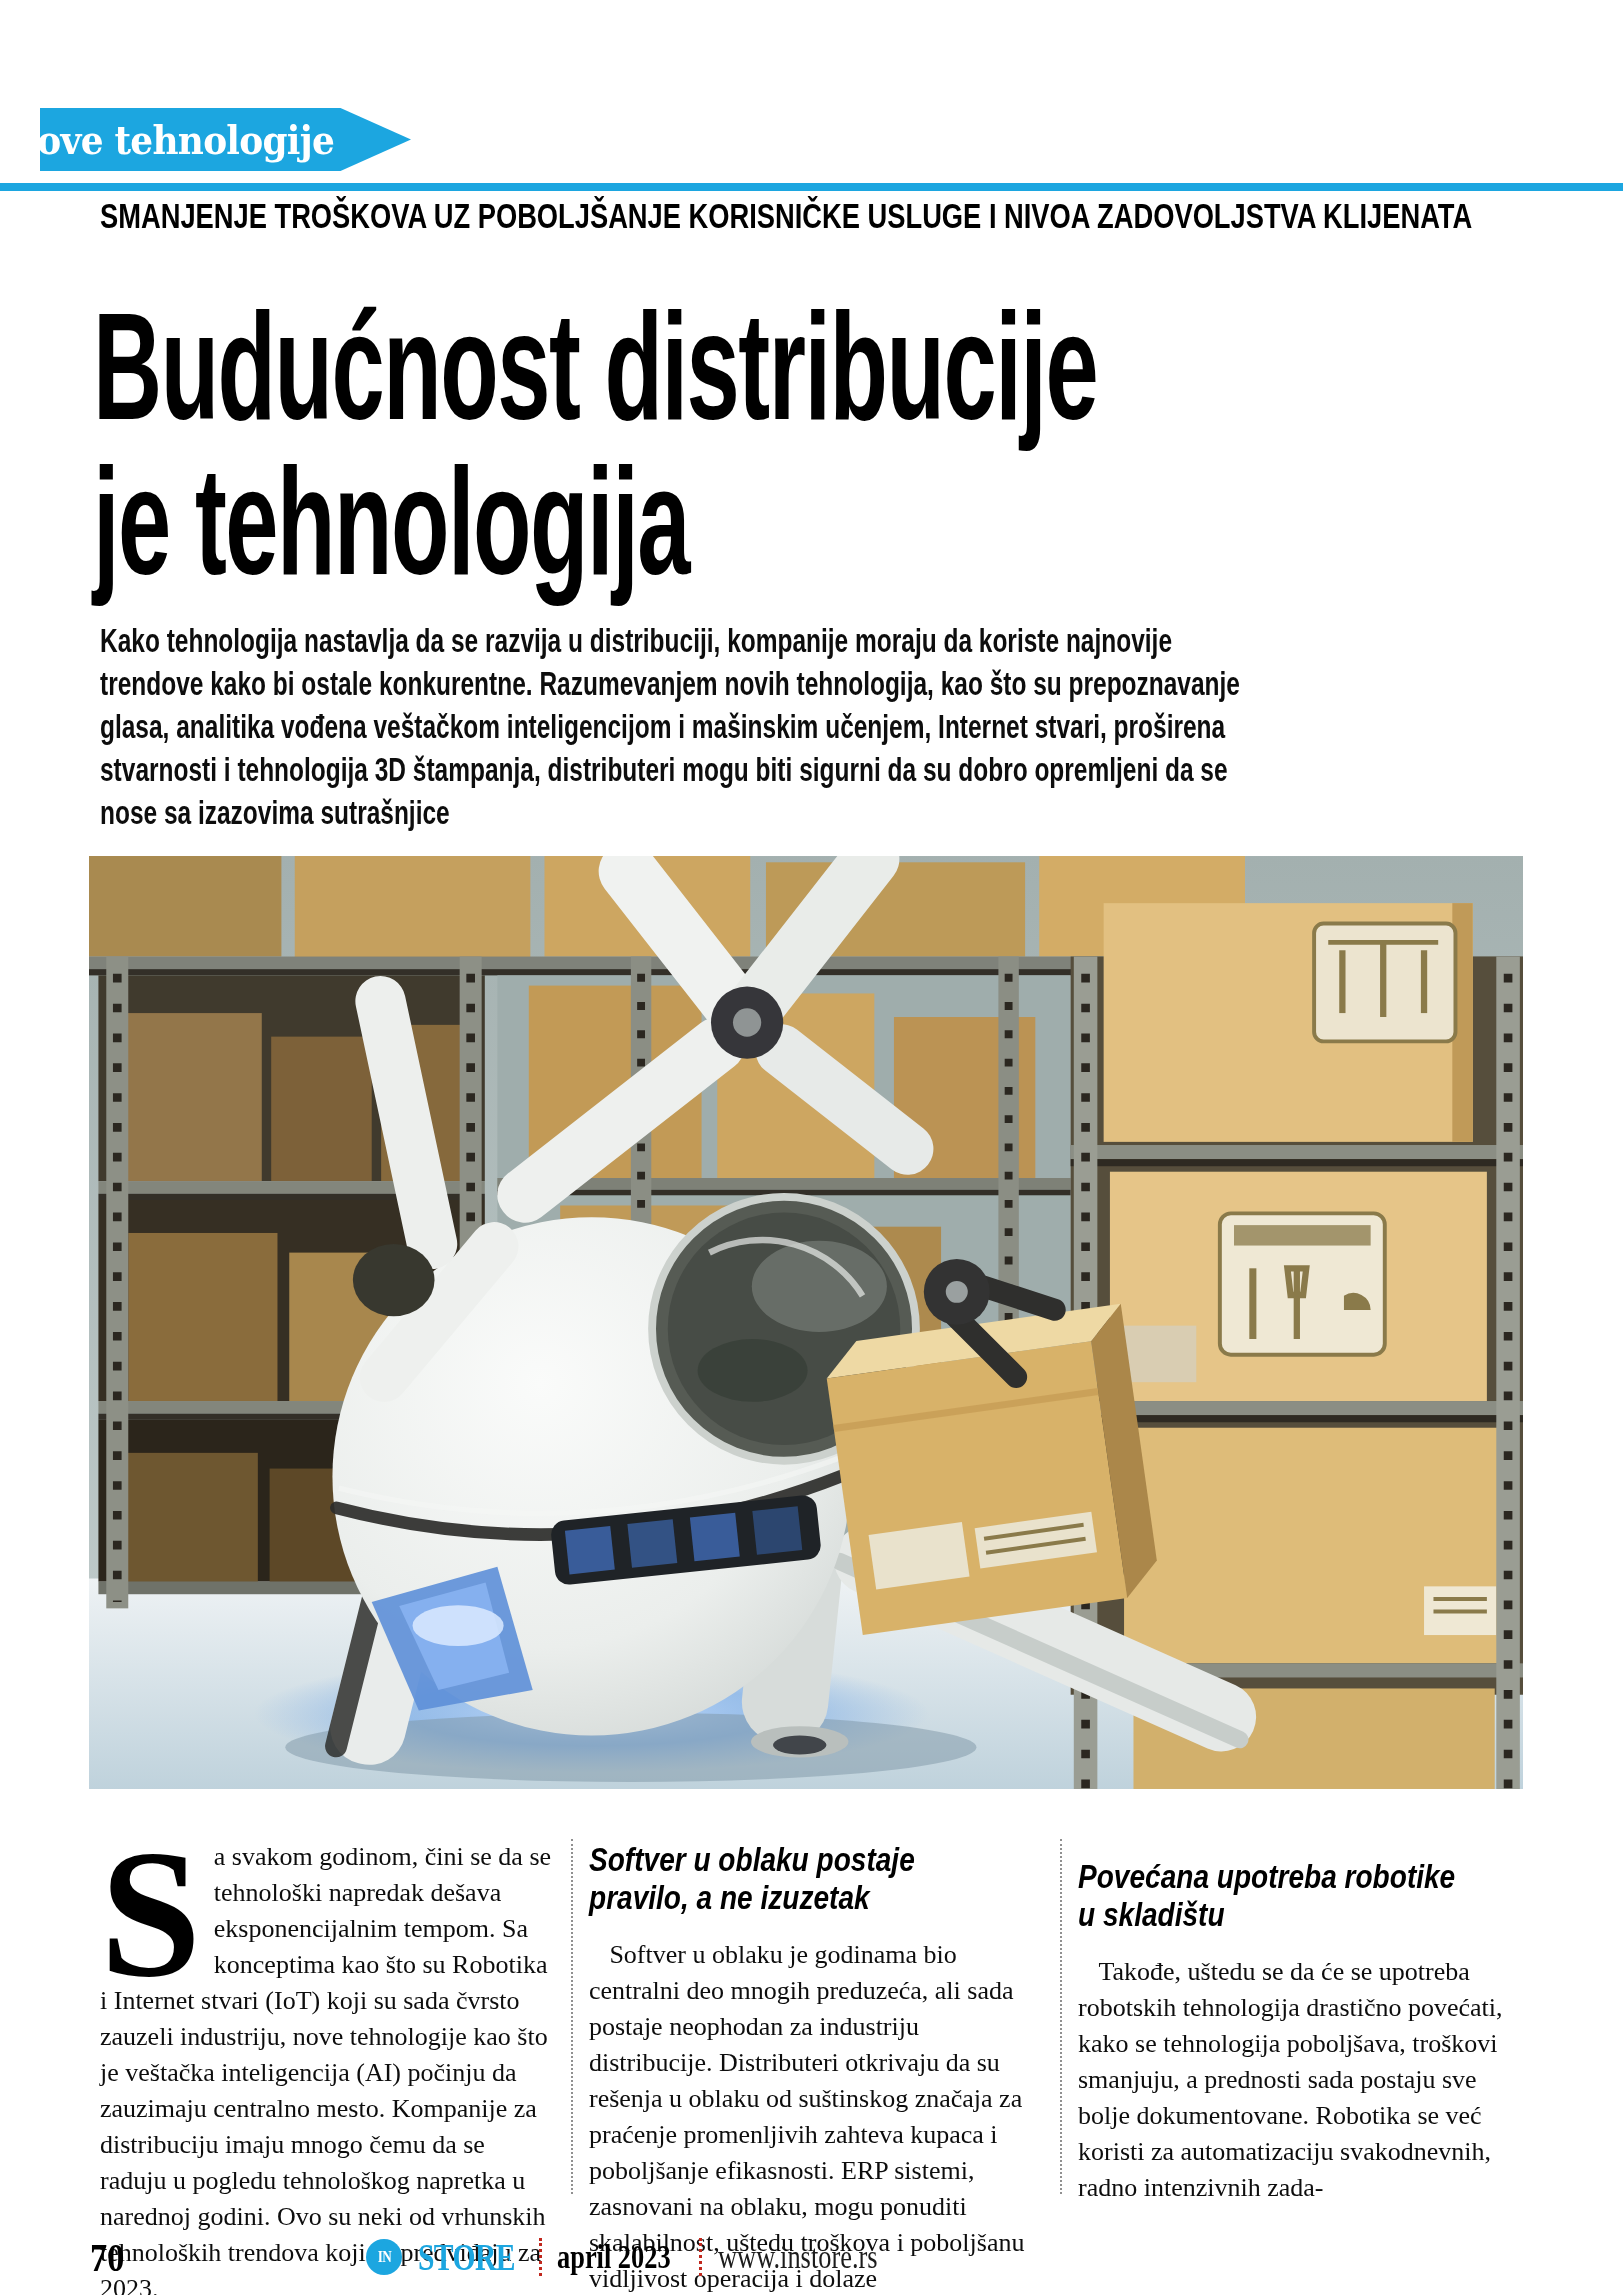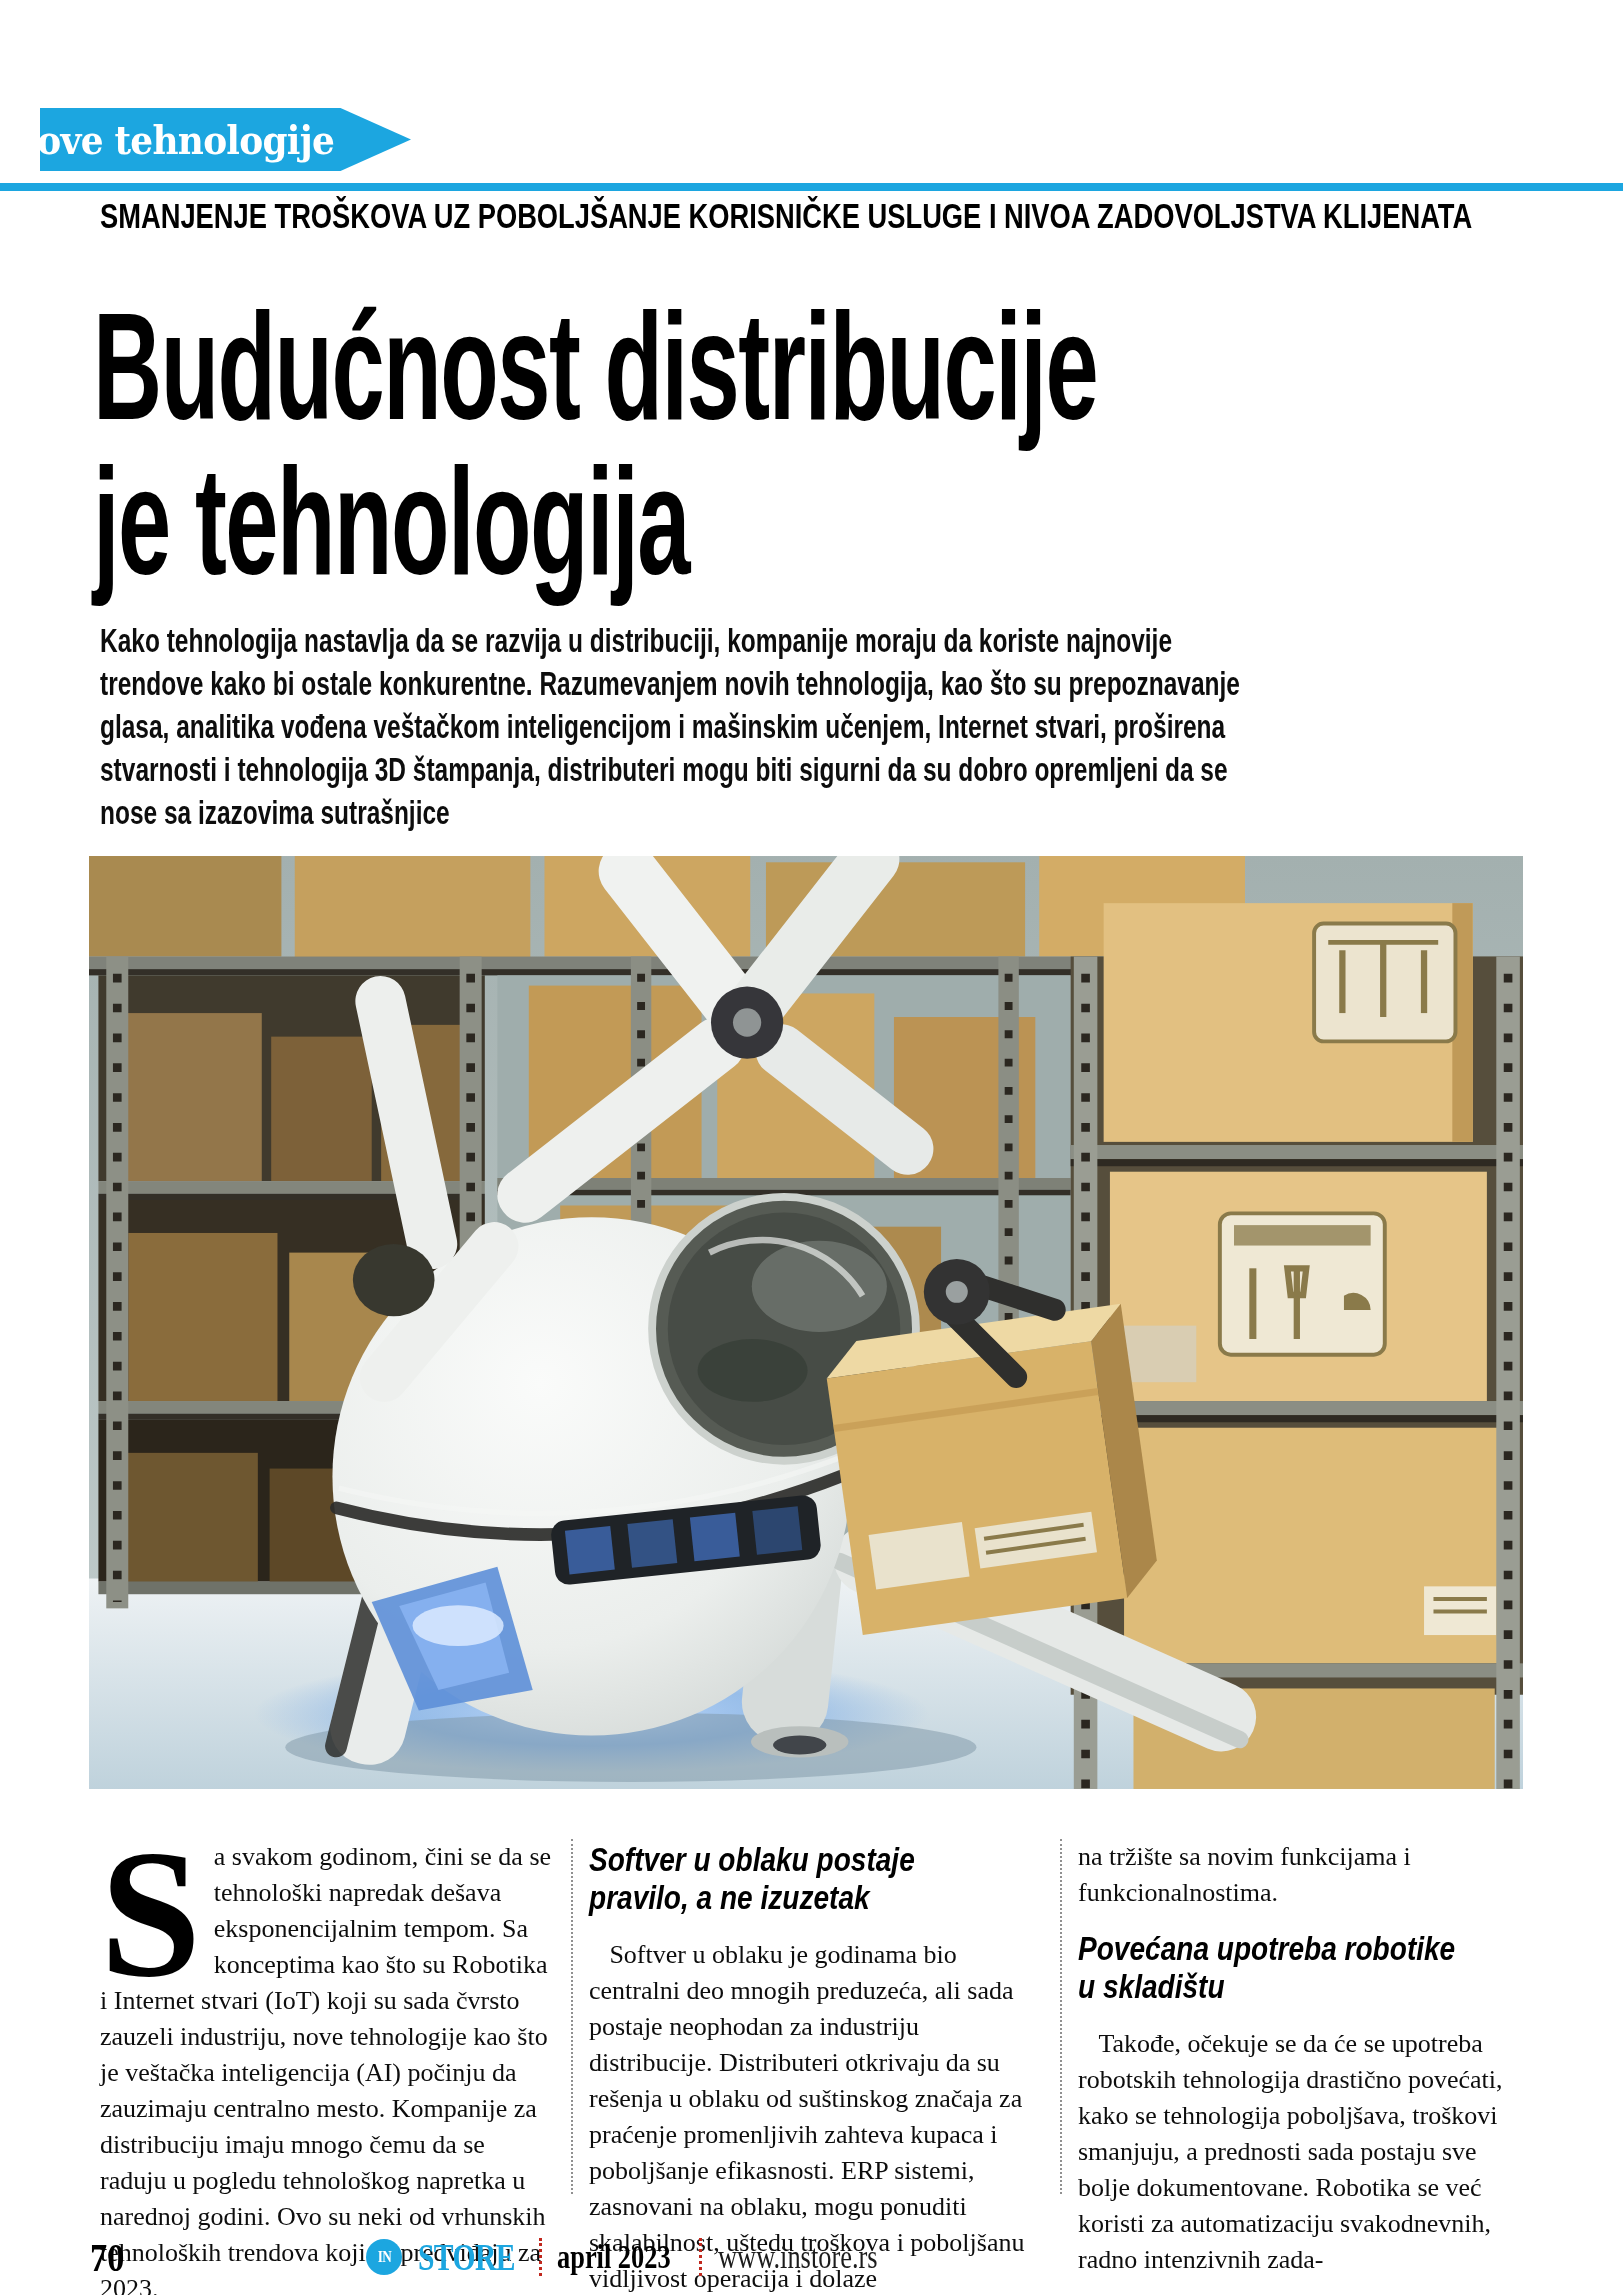--- a/index.html
+++ b/index.html
@@ -303,23 +303,22 @@
         <div class="dotline"></div>
       </div>
     <div class="col">
       <h3 class="colhead">Softver u oblaku postaje pravilo, a ne izuzetak</h3>
       <p class="indent">Softver u oblaku je godinama bio centralni deo mnogih preduzeća, ali sada postaje neophodan za industriju distribucije. Distributeri otkrivaju da su rešenja u oblaku od suštinskog značaja za praćenje promenljivih zahteva kupaca i poboljšanje efikasnosti. ERP sistemi, zasnovani na oblaku, mogu ponuditi skalabilnost, uštedu troškova i poboljšanu vidljivost operacija i dolaze</p>
     </div>
     <div class="gut">
         <div class="dotline"></div>
       </div>
     <div class="col">
-      <p class="cont">na tržište sa novim funkcijama i funkcionalnostima.</p>
       <h3 class="colhead second">Povećana upotreba robotike u skladištu</h3>
-      <p class="indent">Takođe, očekuje se da će se upotreba robotskih tehnologija drastično povećati, kako se tehnologija poboljšava, troškovi smanjuju, a prednosti sada postaju sve bolje dokumentovane. Robotika se već koristi za automatizaciju svakodnevnih, radno intenzivnih zada-</p>
+      <p class="indent">Takođe, uštedu se da će se upotreba robotskih tehnologija drastično povećati, kako se tehnologija poboljšava, troškovi smanjuju, a prednosti sada postaju sve bolje dokumentovane. Robotika se već koristi za automatizaciju svakodnevnih, radno intenzivnih zada-</p>
     </div>
   </div>
 
   <div class="footer">
     <div class="pagenum">70</div>
     <div class="brandrow">
       <div class="inlogo">
         <span>IN</span>
       </div>
       <div class="store">STORE</div>

